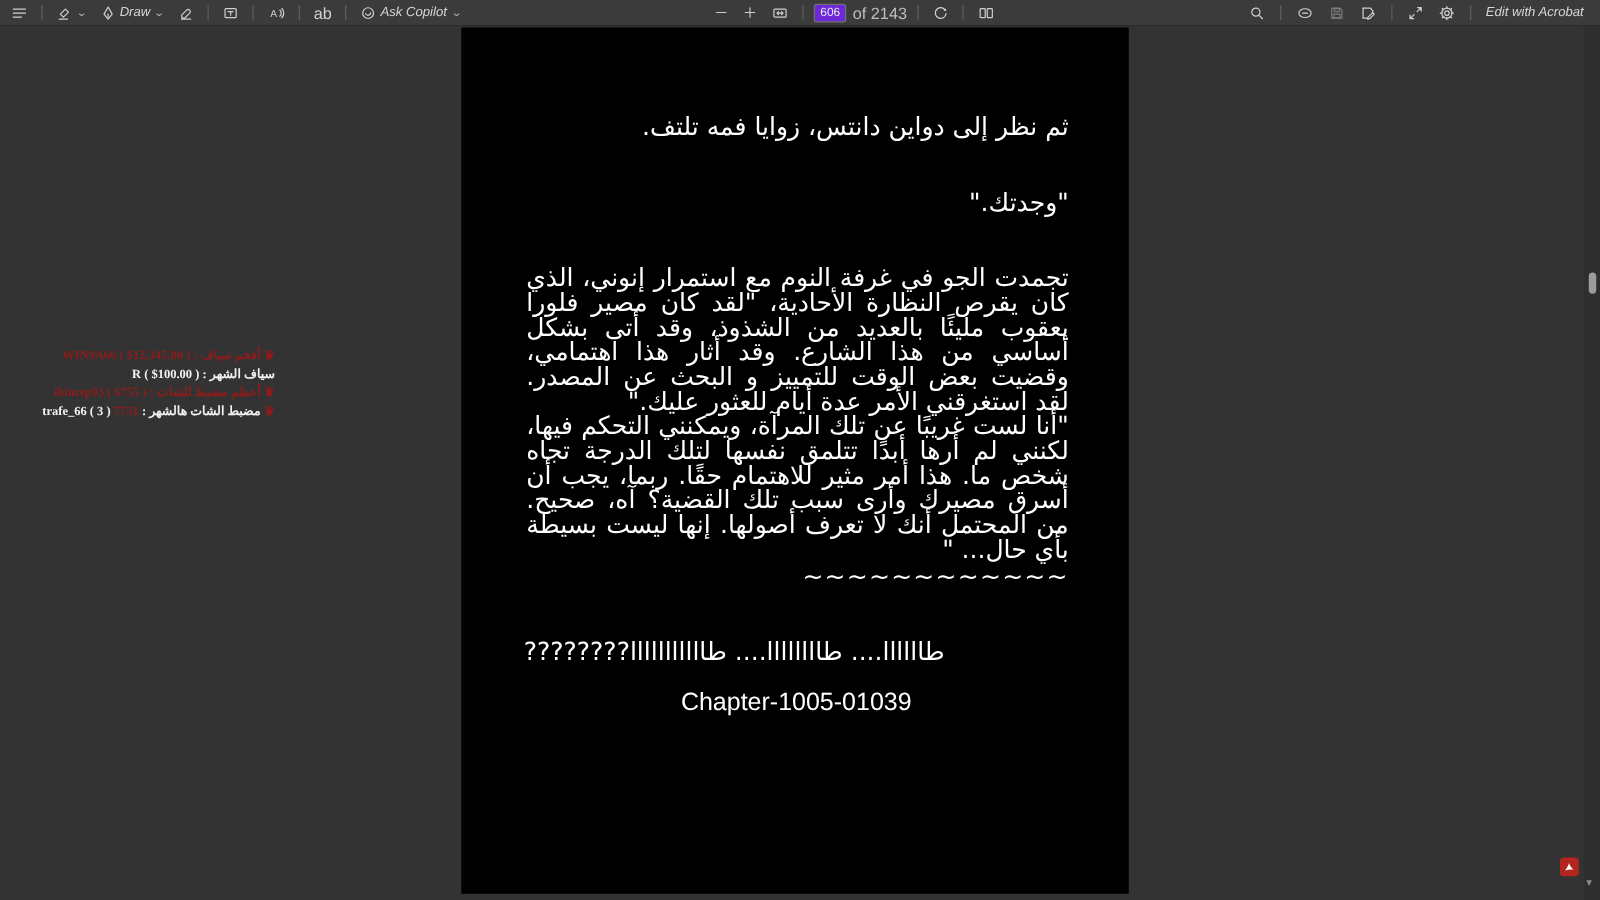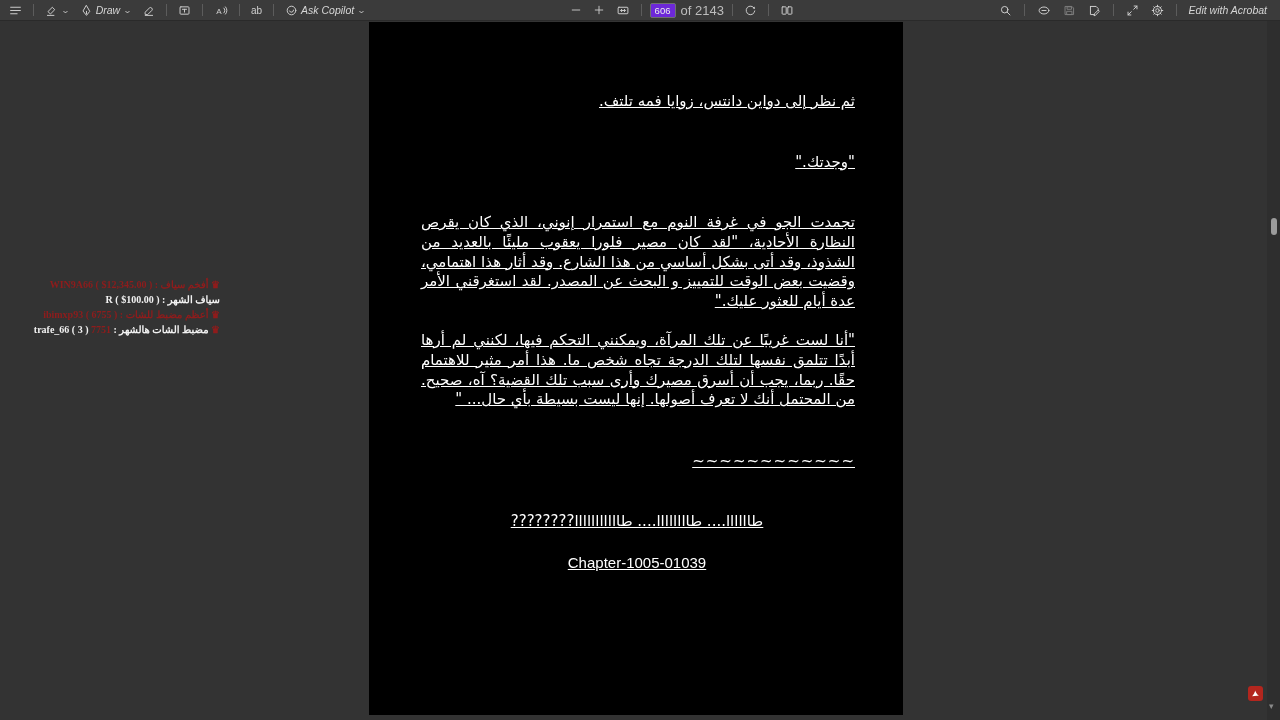--- a/index.html
+++ b/index.html
@@ -29,38 +29,38 @@
   .ic .fl{fill:#cfcfcf;stroke:none;}
   .ic.dim path,.ic.dim rect,.ic.dim line{stroke:#7d7d7d;}
   .chev{font-size:8px;color:#b5b5b5;transform:scaleX(1.4);margin-left:1px;}
   .tb-label{color:#d6d6d6;font-style:italic;}
   .page-input{
     width:24px;height:13px;background:#6d28d9;border:1px solid #707070;
     color:#ededed;font-size:9.5px;text-align:center;border-radius:2px;
     font-family:"Liberation Sans",sans-serif;padding:0;
   }
   .page-count{color:#bdbdbd;font-size:13px;}
-  .icon-text{font-size:10px;color:#cfcfcf;letter-spacing:0;}
+  .icon-text{font-size:13px;color:#cfcfcf;letter-spacing:0;}
   
   .viewer{position:absolute;top:21px;left:0;width:1280px;height:699px;background:#333333;}
   .scroll-track{position:absolute;top:21px;right:0;width:13px;height:699px;background:#2e2e2e;}
   .scroll-thumb{position:absolute;top:197px;right:3px;width:6px;height:17px;background:#9b9b9b;border-radius:3px;cursor:pointer;}
   
   .page{
     position:absolute;left:369px;top:1px;width:534px;height:693px;
     background:#000000;color:#ffffff;
     font-family:"DejaVu Sans","Liberation Sans",sans-serif;
   }
-  .page .txt{position:absolute;direction:rtl;font-size:15px;line-height:19.8px;text-decoration:underline;}
+  .page .txt{position:absolute;direction:rtl;font-size:20px;line-height:19.8px;}
   .t-line1{top:70px;left:50px;right:48px;text-align:right;}
   .t-line2{top:131px;left:50px;right:48px;text-align:right;}
   .t-para1{top:191px;left:52px;right:48px;text-align:justify;}
   .t-para2{top:309px;left:52px;right:48px;text-align:justify;}
   .t-tildes{top:430px;left:50px;right:48px;text-align:right;direction:ltr;letter-spacing:1px;font-size:15px;}
-  .t-scream{top:490px;left:50px;right:48px;text-align:center;font-size:16px;}
+  .t-scream{top:490px;left:50px;right:48px;text-align:left;font-size:16px;}
   .t-chapter{top:531px;left:50px;right:48px;text-align:center;direction:ltr;font-size:18.5px;font-family:"Liberation Sans",sans-serif;}
   .t-movement{top:589px;left:50px;right:48px;text-align:right;font-size:16.5px;}
   
   .stream-overlay{
     position:absolute;left:30px;top:256px;width:190px;
     direction:rtl;text-align:right;font-weight:bold;font-size:10px;line-height:15px;
     font-family:Liberation Serif, serif;
     white-space:nowrap;
   }
   .ov-line{display:block;}

